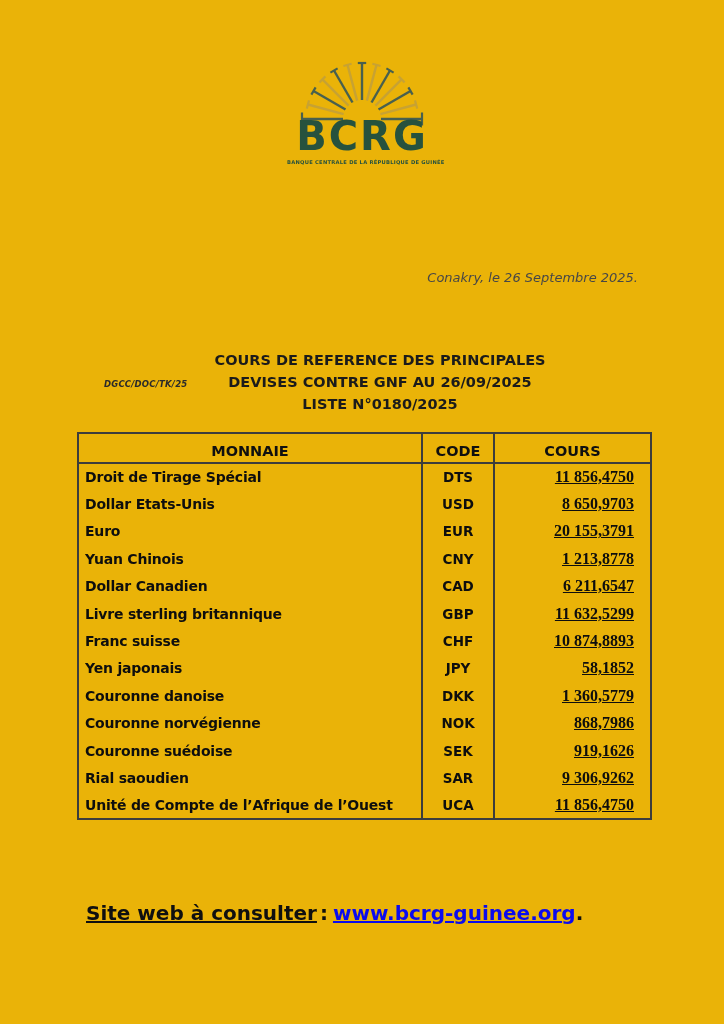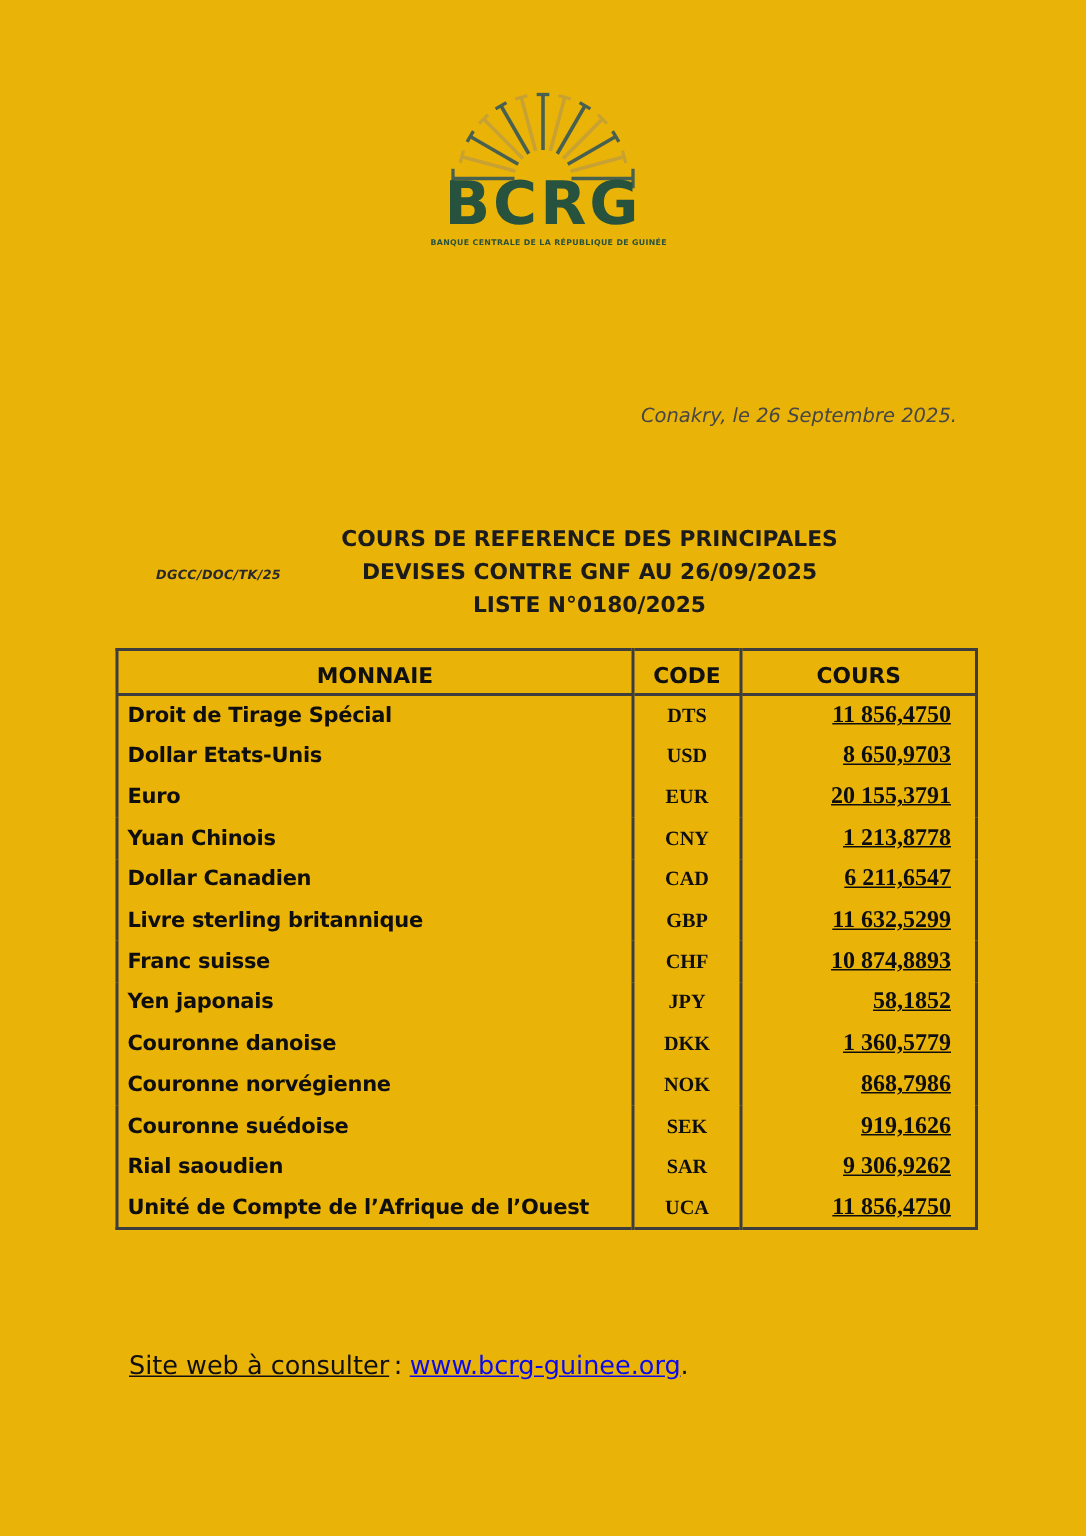--- a/index.html
+++ b/index.html
@@ -33,21 +33,21 @@
   
   .dateline{
     position:absolute;top:254px;left:378px;width:260px;text-align:right;
     font-style:italic;font-size:13px;color:#474747;margin-top:16px;
   }
   .ref{
     position:absolute;left:104px;top:379px;
     font-size:8.5px;font-weight:bold;color:#2a2a2a;letter-spacing:.2px;font-style:italic;
   }
   .title{
-    position:absolute;left:177px;top:349px;width:432px;text-align:center;
+    position:absolute;left:164px;top:349px;width:432px;text-align:center;
     font-weight:bold;font-size:14.5px;line-height:22px;color:#1b1b1b;
   }
 
   
   table.rates{
     position:absolute;left:77px;top:432px;width:573px;
     border-collapse:collapse;table-layout:fixed;
     border:2px solid var(--line);
   }
   .rates col.c-monnaie{width:344px;}
@@ -60,29 +60,29 @@
     margin-top:35px;
   }
   .rates th:nth-child(2),.rates td:nth-child(2){
     border-left:2px solid var(--line);border-right:2px solid var(--line);
   }
   .rates tbody td{height:27.4px;vertical-align:middle;}
   td.col-monnaie{
     padding-left:6px;font-weight:bold;font-size:14px;letter-spacing:-.2px;
     white-space:nowrap;color:#0e0e0e;
   }
-  td.col-code{text-align:center;font-weight:bold;font-size:13.5px;color:#0e0e0e;font-family:Liberation Serif, serif;}
+  td.col-code{text-align:center;font-weight:bold;font-size:13.5px;color:#0e0e0e;}
   td.col-cours{
     text-align:right;padding-right:16px;
     font-family:"Liberation Serif","DejaVu Serif",serif;
     font-weight:bold;font-size:16px;color:#0e0e0e;text-decoration:underline;
   }
 
   
-  .footer{position:absolute;left:86px;top:901px;font-size:17px;font-weight:normal;color:#101010;}
+  .footer{position:absolute;left:86px;top:901px;font-size:20px;font-weight:bold;color:#101010;}
   .site-label{text-decoration:underline;}
   .sep{margin:0 5px 0 3px;}
   .site-link{color:var(--link-blue);text-decoration:underline;cursor:pointer;}
 </style>
 </head>
 <body>
 
 <div class="page">
 
   <div class="logo">

